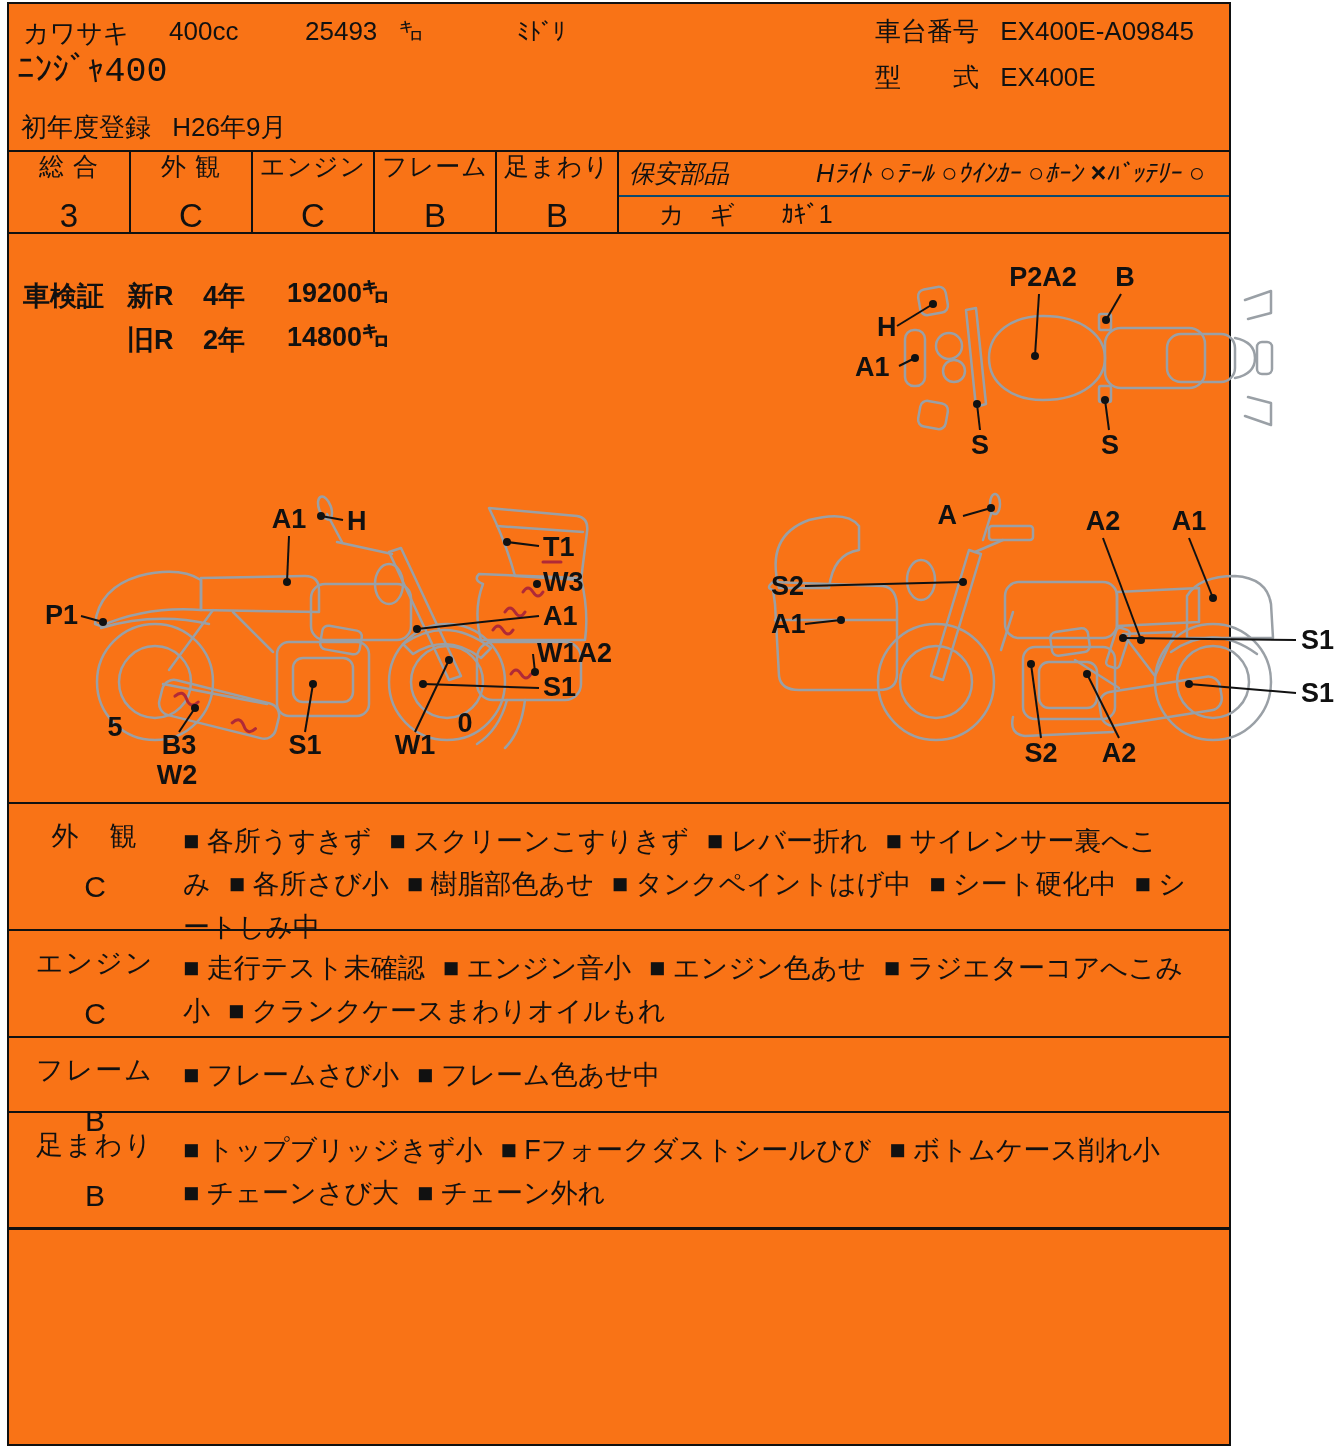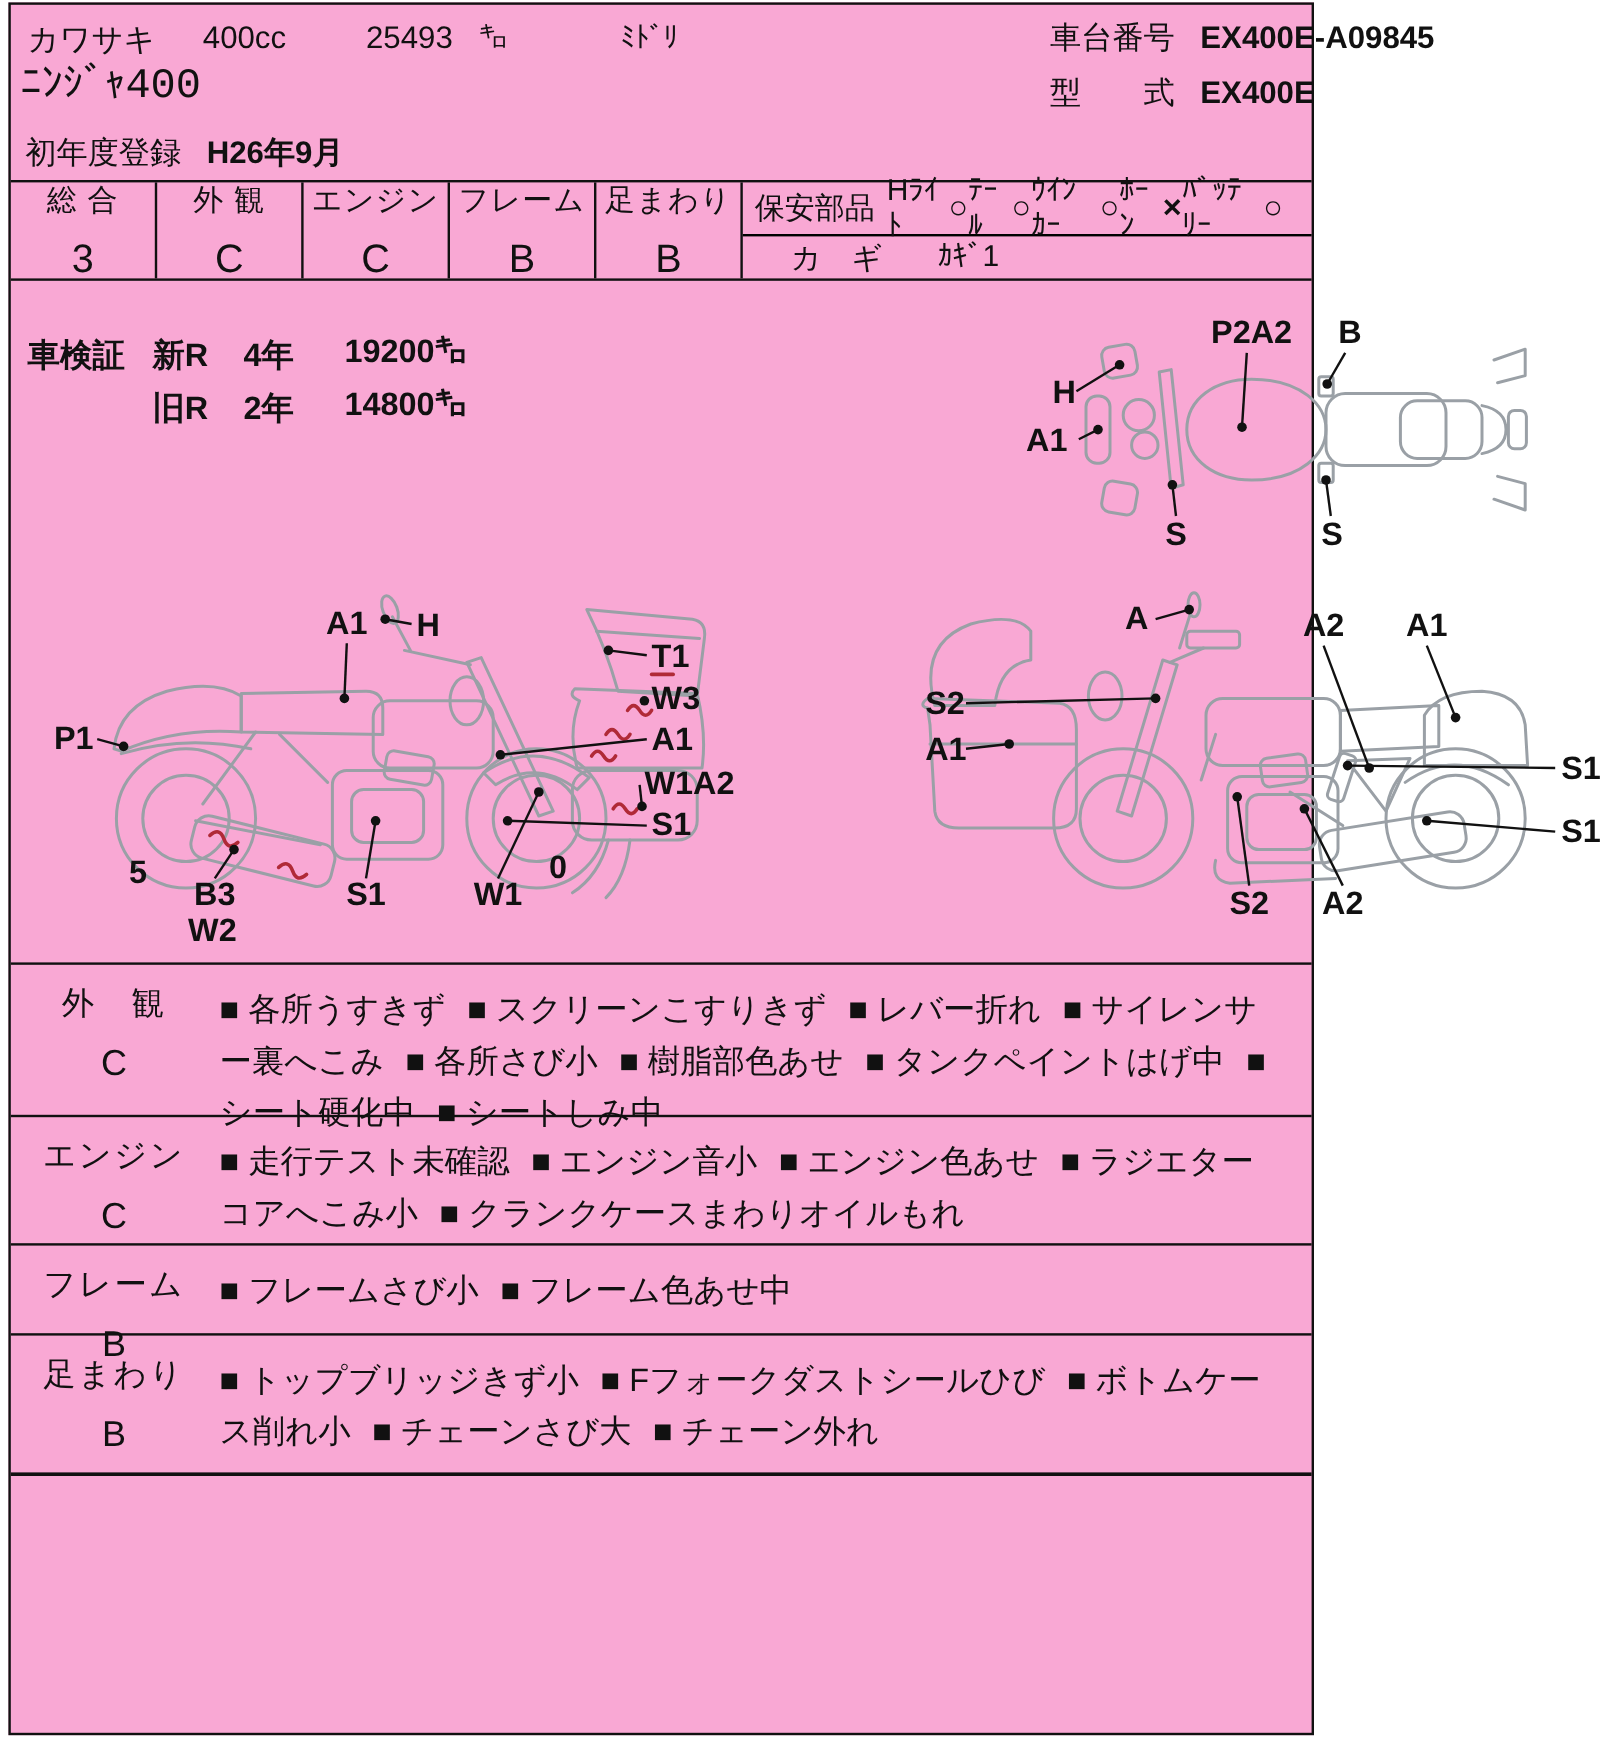--- a/index.html
+++ b/index.html
@@ -1,41 +1,41 @@
 <!DOCTYPE html>
 <html><head>
 <meta charset="utf-8">
 <style>
   * { box-sizing: border-box; }
   html,body { margin:0; padding:0; }
   body {
     width:1341px; height:1450px; background:#ffffff; position:relative;
     font-family:"Liberation Sans", sans-serif; color:#111111;
   }
-  .sheet { position:absolute; left:7px; top:2px; width:1088px; height:1444px;
-           border:2px solid #111111; background:#f9a8d4; }
+  .sheet { position:absolute; left:7px; top:2px; width:1224px; height:1444px;
+           border:2px solid #111111; background:#f97316; }
 
   
   .header { position:relative; height:146px; }
   .hpos { position:absolute; white-space:nowrap; }
   .fs26 { font-size:26px; }
   .fs24 { font-size:24px; }
   .model-name { font-size:35px;font-family:Liberation Mono, monospace; }
   .hd-label { display:inline-block; }
-  .hd-val { margin-left:14px;font-weight:bold; }
+  .hd-val { margin-left:14px; }
 
   
   .grade-row { height:82px; border-top:2px solid #111; display:flex; }
   .grade-cell { width:122px; border-right:2px solid #111; display:flex;
                 flex-direction:column; align-items:center; justify-content:center;gap:12px; }
   .g-label { font-size:25px; letter-spacing:1px; }
   .g-value { font-size:33px; margin-top:2px; }
   .safety-cell { flex:1; display:flex; flex-direction:column; }
-  .safety-top { height:45px; border-bottom:2px solid #000000; display:flex;
-                align-items:center; padding:0 24px 0 10px; font-size:25px; }
+  .safety-top { height:45px; border-bottom:2px solid #0c4a6e; display:flex;
+                align-items:center; padding:0 24px 0 10px; font-size:25px;font-style:italic; }
   .sp-items { flex:1; display:flex; justify-content:flex-end; margin-left:10px; }
   .sp-item { display:flex; align-items:center; gap:8px; }
   .sp-status { font-size:27px; font-weight:700; }
   .safety-bottom { flex:1; display:flex; align-items:center; font-size:25px; padding-left:40px; }
   .key-value { margin-left:46px; }
 
   
   .main-body { position:relative; height:570px; border-top:2px solid #111;font-weight:bold; }
   .shaken { position:absolute; left:14px; top:44px; display:flex; font-size:27px; }
   .shaken-label { width:104px; }

